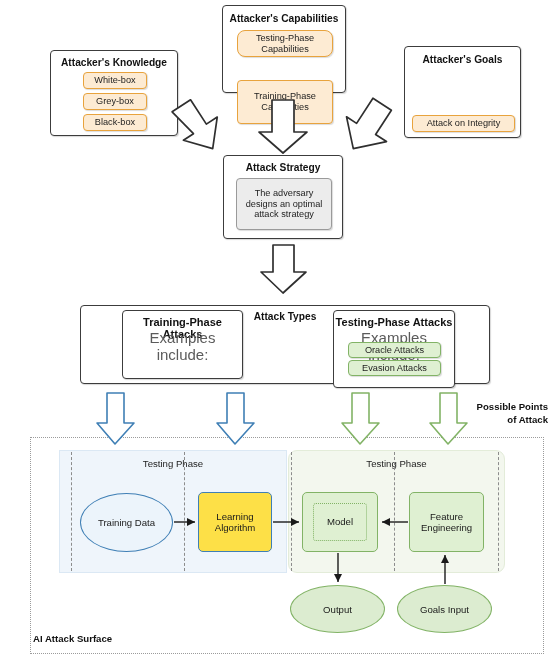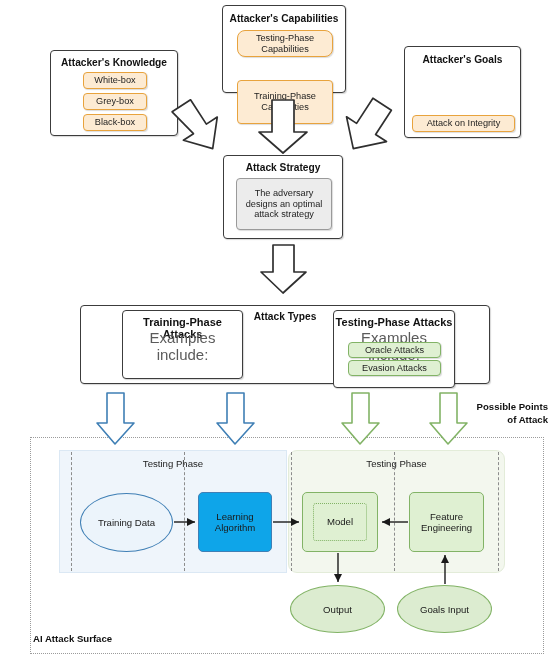--- a/index.html
+++ b/index.html
@@ -36,21 +36,21 @@
   .phase-panel{position:absolute;box-sizing:border-box;}
   .phase-train{background:#eff5fb;border:1px solid #dbe8f4;}
   .phase-test{background:#f3f7ee;border:1px solid #e3ecd9;}
   .phase-label{position:absolute;left:0;right:0;text-align:center;
         font-size:9.6px;color:#1d1d1d;}
   .vdash{position:absolute;border-left:1.3px dashed #8c8c8c;}
 
   .rect-node{position:absolute;box-sizing:border-box;display:flex;
         align-items:center;justify-content:center;text-align:center;
         border-radius:5px;font-size:9.6px;line-height:1.2;color:#1a1a1a;}
-  .rect-blue{background:#0ea5e9;border:1.4px solid #3f7fb5;}
+  .rect-blue{background:#fde047;border:1.4px solid #3f7fb5;}
   .rect-green{background:#dff0d2;border:1.4px solid #82b366;}
   .inner-dot{position:absolute;border:1.3px dotted #82b366;border-radius:3px;}
 
   .ellipse{position:absolute;box-sizing:border-box;display:flex;
         align-items:center;justify-content:center;text-align:center;
         border-radius:50%;font-size:9.6px;color:#1a1a1a;}
   .el-blue{background:#ecf4fb;border:1.3px solid #3f7fb5;}
   .el-green{background:#dcecd0;border:1.3px solid #82b366;}
 
   svg.ov{position:absolute;left:0;top:0;width:559px;height:670px;

